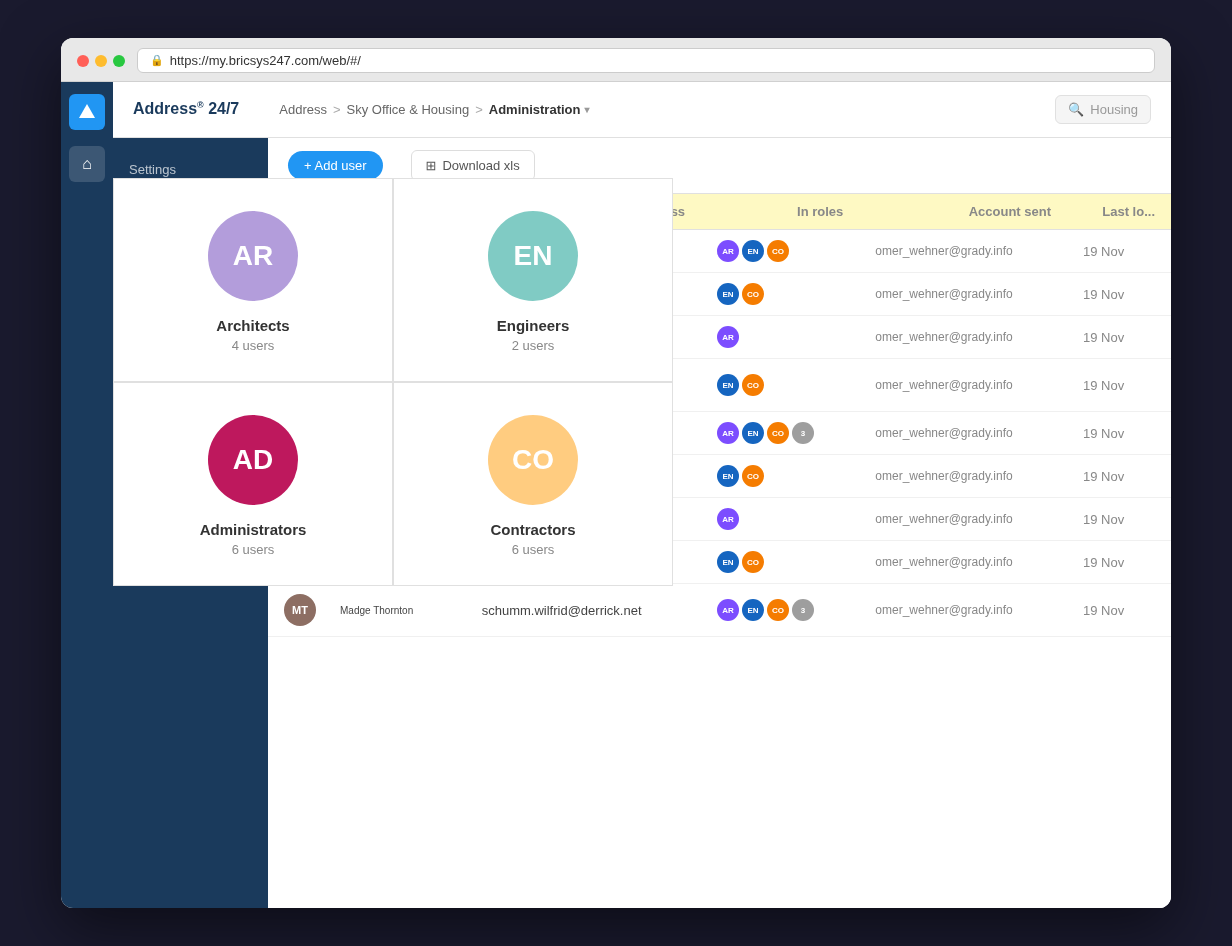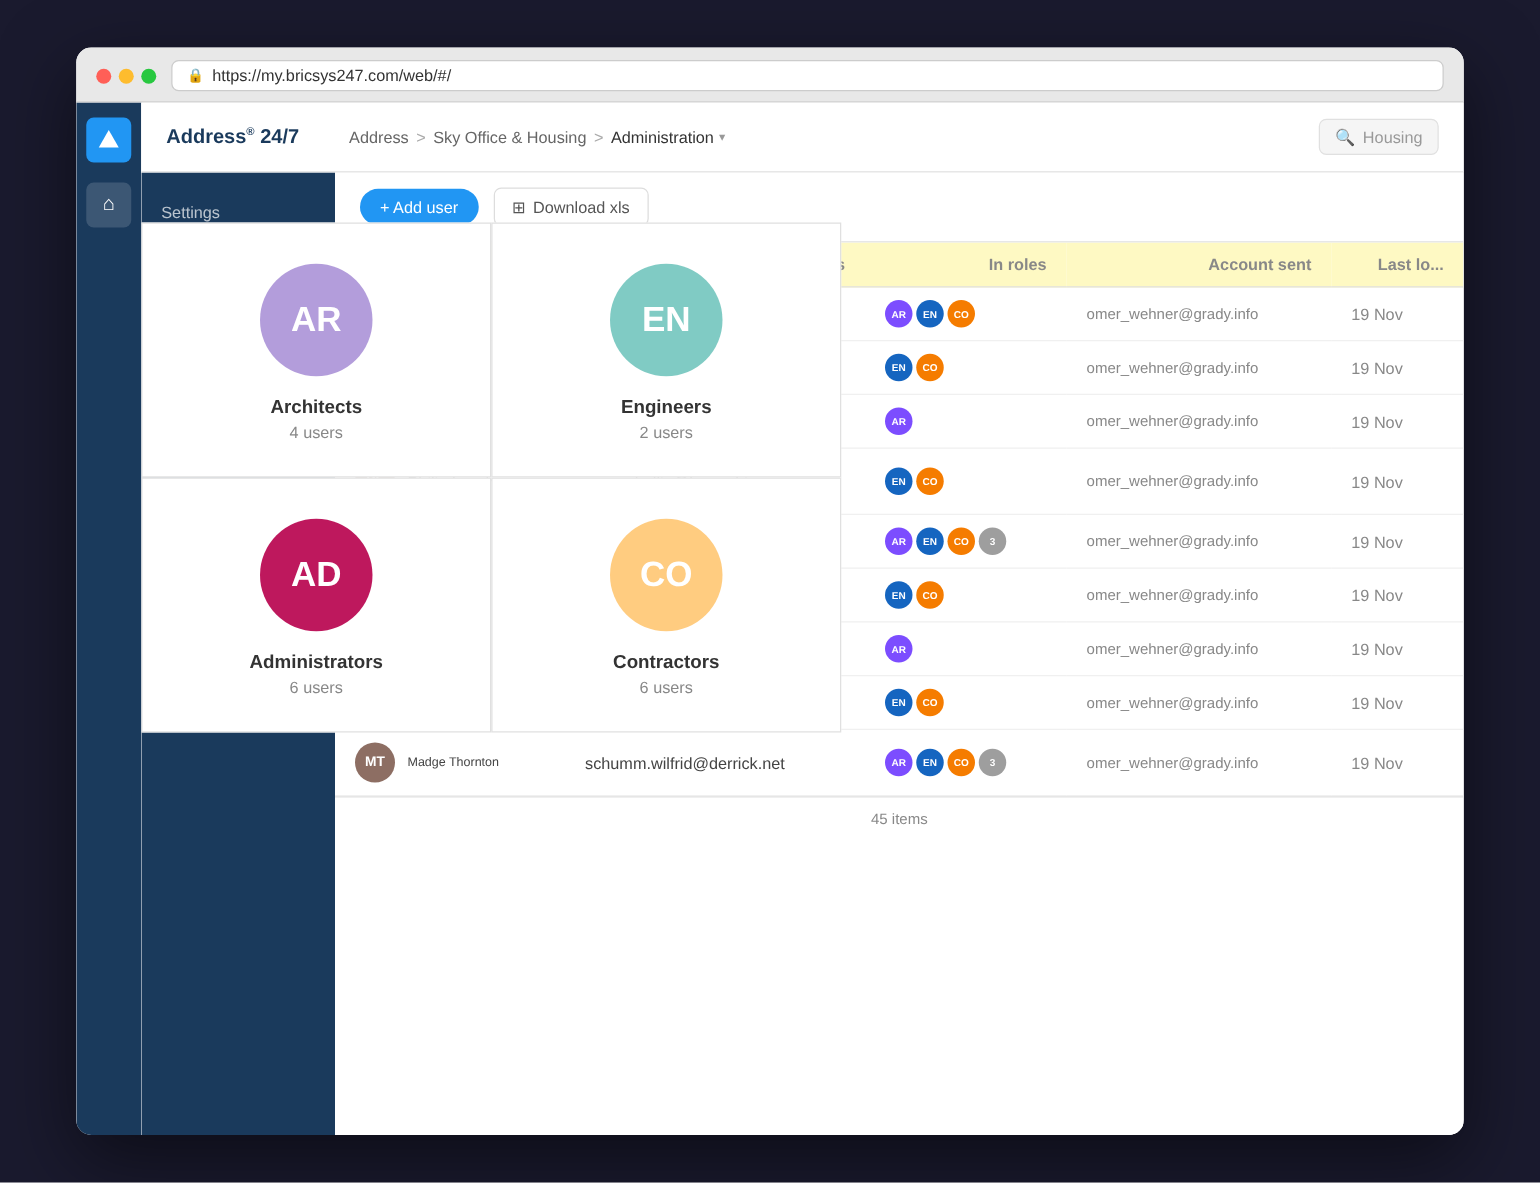--- a/index.html
+++ b/index.html
@@ -141,21 +141,21 @@
       display: flex;
       align-items: center;
       gap: 6px;
       font-size: 13px;
       color: #666;
       flex: 1;
     }
     .breadcrumb .sep { color: #aaa; }
     .breadcrumb .current {
       color: #333;
-      font-weight: 400;
+      font-weight: 700;
       display: flex;
       align-items: center;
       gap: 4px;
     }
     .search-box {
       display: flex;
       align-items: center;
       gap: 6px;
       background: #f5f5f5;
       border: 1px solid #e0e0e0;
@@ -198,21 +198,21 @@
       overflow: hidden;
       display: flex;
       flex-direction: column;
       background: white;
     }
 
     .content-header {
       padding: 12px 20px;
       display: flex;
       align-items: center;
-      gap: 12px;
+      gap: 28px;
       border-bottom: 1px solid #e0e0e0;
       background: white;
     }
 
     .btn-add {
       background: #2196f3;
       color: white;
       border: none;
       border-radius: 20px;
       padding: 7px 16px;
@@ -259,21 +259,21 @@
       border-bottom: 1px solid #f0f0f0;
     }
     tbody td {
       padding: 10px 16px;
       color: #444;
       font-size: 13px;
     }
     .avatar-cell {
       display: flex;
       align-items: center;
-      gap: 10px;
+      gap: 24px;
     }
     .user-avatar {
       width: 32px;
       height: 32px;
       border-radius: 50%;
       background: #ccc;
       display: flex;
       align-items: center;
       justify-content: center;
       font-size: 11px;
@@ -562,23 +562,20 @@
                         <div class="role-badge" style="background: rgb(21, 101, 192);">EN</div>
                         <div class="role-badge" style="background: rgb(245, 124, 0);">CO</div>
                         <div class="role-badge" style="background: rgb(158, 158, 158);">3</div>
                       </div>
                     </td>
                     <td style="font-size: 12px; color: rgb(136, 136, 136);">omer_wehner@grady.info</td>
                     <td style="color: rgb(136, 136, 136);">19 Nov</td>
                   </tr>
                 </tbody>
             </table>
-            <div class="table-footer">
-              <span>45 items</span>
-            </div>
           </div>
         </div>
 
         <div class="cards-overlay" id="cards-overlay">
         <div class="role-card">
               <div class="role-circle" style="background: rgb(179, 157, 219);">AR</div>
               <div class="role-name">Architects</div>
               <div class="role-count">4 users</div>
             </div>
             <div class="role-card">

